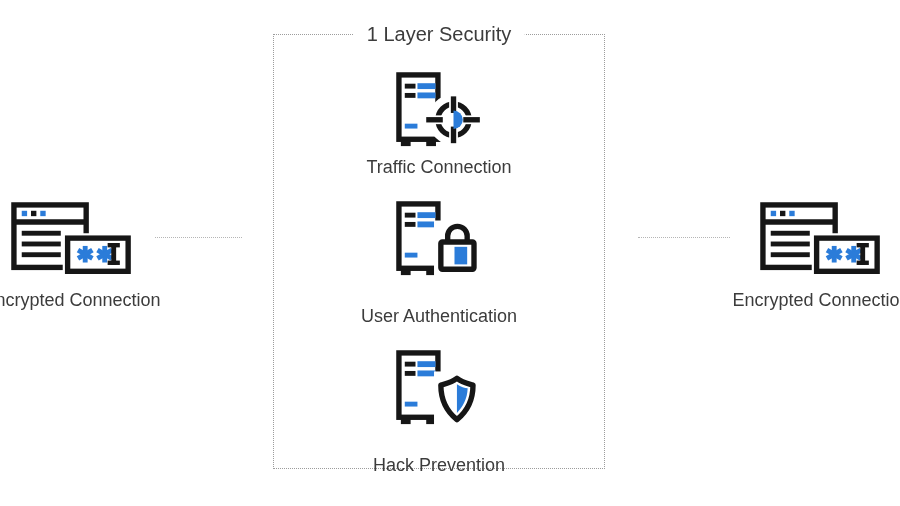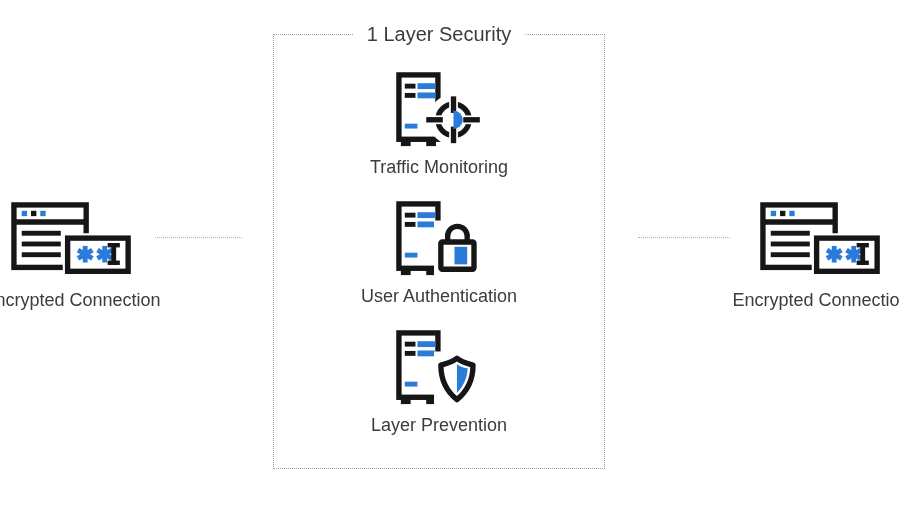--- a/index.html
+++ b/index.html
@@ -16,21 +16,21 @@
 
   
   .security-box{position:absolute;left:273px;top:34px;width:332px;height:435px;
     border:1px dotted var(--border-dot);display:flex;flex-direction:column;align-items:center;}
   .box-title{position:absolute;top:-14px;left:50%;transform:translateX(-50%);
     background:#fff;padding:0 13px;font-size:20px;line-height:27px;color:var(--text-dark);
     white-space:nowrap;}
 
   .layer-item{display:flex;flex-direction:column;align-items:center;}
   .layer-item.first{margin-top:37px;}
-  .layer-item.next{margin-top:22px;}
+  .layer-item.next{margin-top:22px;gap:20px;}
   .layer-icon{height:78px;width:auto;display:block;}
   .layer-label{font-size:18px;line-height:24px;color:var(--text-dark);margin-top:5px;white-space:nowrap;}
 
   
   .endpoint{position:absolute;top:202px;width:200px;display:flex;flex-direction:column;align-items:center;}
   .endpoint.left{left:-28px;}
   .endpoint.right{left:721px;}
   .ep-icon{width:123px;height:auto;display:block;}
   .ep-label{font-size:18px;line-height:24px;color:var(--text-dark);margin-top:8px;white-space:nowrap;}
 
@@ -113,42 +113,42 @@
         <rect class="i-white" x="54.5" y="28.5" width="9" height="10"></rect>
         <rect class="i-white" x="54.5" y="59.5" width="9" height="10"></rect>
         <rect class="i-white" x="38.5" y="44.5" width="10" height="9"></rect>
         <rect class="i-white" x="70" y="44.5" width="10" height="9"></rect>
         <rect class="i-ink" x="56.25" y="25" width="5.5" height="17"></rect>
         <rect class="i-ink" x="56.25" y="56" width="5.5" height="17"></rect>
         <rect class="i-ink" x="31" y="46.25" width="17" height="5.5"></rect>
         <rect class="i-ink" x="69" y="46.25" width="17" height="5.5"></rect>
         <path class="i-blue" d="M59,39.5 A9.5,9.5 0 0 1 59,58.5 L59,39.5 Z"></path>
       </svg>
-      <div class="layer-label">Traffic Monitoring</div>
+      <div class="layer-label">Traffic Connection</div>
     </div>
 
     <div class="layer-item next">
       <svg class="layer-icon" viewBox="0 0 88 80">
         <use href="#srv-tower"></use>
         <rect class="i-white" x="39" y="20" width="49" height="58"></rect>
         <path class="i-stroke" d="M53,42 L53,36 A10,10 0 0 1 73,36 L73,42"></path>
         <rect class="i-stroke-fill" x="46" y="42" width="34" height="28" rx="1.5"></rect>
         <rect class="i-blue" x="60" y="47" width="13" height="18"></rect>
       </svg>
       <div class="layer-label">User Authentication</div>
     </div>
 
     <div class="layer-item next">
       <svg class="layer-icon" viewBox="0 0 88 80">
         <use href="#srv-tower"></use>
         <rect class="i-white" x="39" y="22" width="49" height="56"></rect>
         <path class="i-stroke-fill" stroke-linejoin="round" d="M46,36 C51,34.5 57,33.5 62.5,29 C68,33.5 74,34.5 79,36 C79,51 72.5,63.5 62.5,71.5 C52.5,63.5 46,51 46,36 Z"></path>
         <path class="i-blue" d="M62.5,35 C66.5,37.8 70.5,38.8 73.5,39.3 C73.2,50 68.5,58.5 62.5,64.5 Z"></path>
       </svg>
-      <div class="layer-label">Layer Prevention</div>
+      <div class="layer-label">Hack Prevention</div>
     </div>
   </div>
 
   <div class="connector right"></div>
 
   <div class="endpoint right">
     <svg class="ep-icon" viewBox="0 0 126 80">
       <use href="#browser-pw"></use>
     </svg>
     <div class="ep-label">Encrypted Connection</div>

